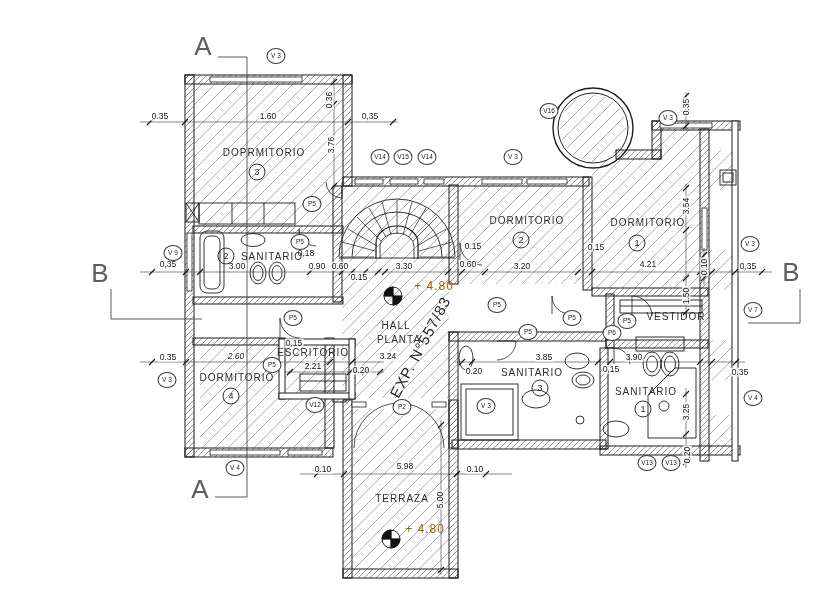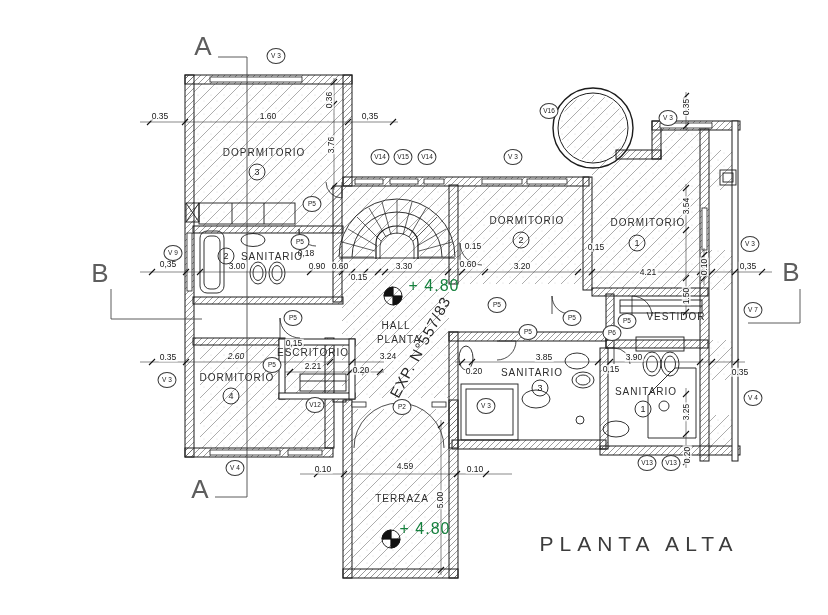--- a/index.html
+++ b/index.html
@@ -8,21 +8,21 @@
   #plan svg{position:absolute;left:0;top:0;}
   .abs,.lbl,.dim,.tag,.num,.section,.lvl,.wm,.ttl{position:absolute;transform:translate(-50%,-50%);white-space:nowrap;}
   .lbl{font-size:10px;letter-spacing:1px;color:#2d2d2d;}
   .dim{font-size:8.5px;color:#161616;background:rgba(255,255,255,.78);padding:0 1px;line-height:1;}
   .dim.v{transform:translate(-50%,-50%) rotate(-90deg);}
   .tag{width:17px;height:14px;border:1px solid #3a3a3a;border-radius:50%;background:#fff;
        font-size:6.5px;color:#222;display:flex;align-items:center;justify-content:center;line-height:1;}
   .num{width:15px;height:15px;border:1px solid #333;border-radius:50%;background:transparent;
        font-size:9px;color:#222;display:flex;align-items:center;justify-content:center;line-height:1;}
   .section{font-size:26px;color:#5d5d5d;font-weight:400;}
-  .lvl{font-size:16px;color:#15803d;letter-spacing:1px;}
+  .lvl{font-size:12px;color:#a16207;letter-spacing:1px;}
   .wm{font-size:15px;color:#262626;letter-spacing:1px;transform:translate(-50%,-50%) rotate(-62deg);}
   .ttl{font-size:21px;color:#3c3c3c;letter-spacing:6px;}
 </style>
 </head>
 <body>
 
 <div id="plan">
 
 <svg width="828" height="615" viewBox="0 0 828 615">
   <defs>
@@ -206,59 +206,58 @@
   <g stroke="#111" stroke-width="0.9">
     <circle cx="391" cy="539" r="9" fill="none"></circle>
     <path d="M391,530 A9,9 0 0 0 382,539 L391,539 Z" fill="#111"></path>
     <path d="M391,548 A9,9 0 0 0 400,539 L391,539 Z" fill="#111"></path>
     <path d="M391,530 V548 M382,539 H400" stroke-width="0.6"></path>
   </g>
 </svg>
 
 <span class="wm" style="left:420px;top:347px;">EXP. N°557/83</span>
 
-<span class="ttl" style="left:639px;top:544px;">PLANTA ALTA</span>
 
 <span class="dim" style="left: 160px; top: 116px;">0.35</span>
     <span class="dim" style="left: 268px; top: 116px;">1.60</span>
     <span class="dim" style="left: 370px; top: 116px;">0,35</span>
     <span class="dim v" style="left: 329px; top: 100px;">0.36</span>
     <span class="dim v" style="left: 331px; top: 145px;">3.76</span>
     <span class="dim v" style="left: 686px; top: 107px;">0.35</span>
     <span class="dim" style="left: 168px; top: 264px;">0,35</span>
     <span class="dim" style="left: 237px; top: 266px;">3.00</span>
     <span class="dim" style="left: 306px; top: 253px; text-align: center;">0,18</span>
     <span class="dim" style="left: 317px; top: 266px;">0.90</span>
     <span class="dim" style="left: 340px; top: 266px;">0.60</span>
     <span class="dim" style="left: 359px; top: 277px;">0.15</span>
     <span class="dim" style="left: 404px; top: 266px;">3.30</span>
     <span class="dim" style="left: 468px; top: 264px;">0.60</span>
     <span class="dim" style="left: 473px; top: 246px;">0.15</span>
     <span class="dim" style="left: 522px; top: 266px;">3.20</span>
     <span class="dim" style="left: 596px; top: 247px;">0,15</span>
-    <span class="dim" style="left: 648px; top: 272px;">4.21</span>
+    <span class="dim" style="left: 648px; top: 264px;">4.21</span>
     <span class="dim v" style="left: 704px; top: 267px;">0.10</span>
     <span class="dim" style="left: 748px; top: 266px;">0,35</span>
     <span class="dim v" style="left: 686px; top: 206px;">3.54</span>
     <span class="dim v" style="left: 686px; top: 296px;">1.50</span>
     <span class="dim" style="left: 168px; top: 357px;">0.35</span>
     <span class="dim" style="left: 236px; top: 356px; font-style: italic;">2.60</span>
     <span class="dim" style="left: 294px; top: 343px;">0,15</span>
     <span class="dim" style="left: 313px; top: 366px;">2.21</span>
     <span class="dim" style="left: 388px; top: 356px;">3.24</span>
     <span class="dim" style="left: 361px; top: 370px;">0.20</span>
     <span class="dim" style="left: 474px; top: 371px;">0.20</span>
     <span class="dim" style="left: 544px; top: 357px;">3.85</span>
     <span class="dim" style="left: 611px; top: 369px;">0,15</span>
     <span class="dim" style="left: 634px; top: 357px;">3.90</span>
     <span class="dim" style="left: 740px; top: 372px;">0.35</span>
     <span class="dim v" style="left: 686px; top: 412px;">3.25</span>
     <span class="dim v" style="left: 687px; top: 455px;">0.20</span>
     <span class="dim" style="left: 323px; top: 469px;">0.10</span>
-    <span class="dim" style="left: 405px; top: 466px;">4.59</span>
+    <span class="dim" style="left: 405px; top: 466px;">5.98</span>
     <span class="dim" style="left: 475px; top: 469px;">0.10</span>
     <span class="dim v" style="left: 440px; top: 500px;">5.00</span>
     <span class="tag" style="left: 276px; top: 56px;">V 3</span>
     <span class="tag" style="left: 380px; top: 157px;">V14</span>
     <span class="tag" style="left: 403px; top: 157px;">V15</span>
     <span class="tag" style="left: 427px; top: 157px;">V14</span>
     <span class="tag" style="left: 513px; top: 157px;">V 3</span>
     <span class="tag" style="left: 549px; top: 111px;">V16</span>
     <span class="tag" style="left: 668px; top: 118px;">V 3</span>
     <span class="tag" style="left: 750px; top: 244px;">V 3</span>

